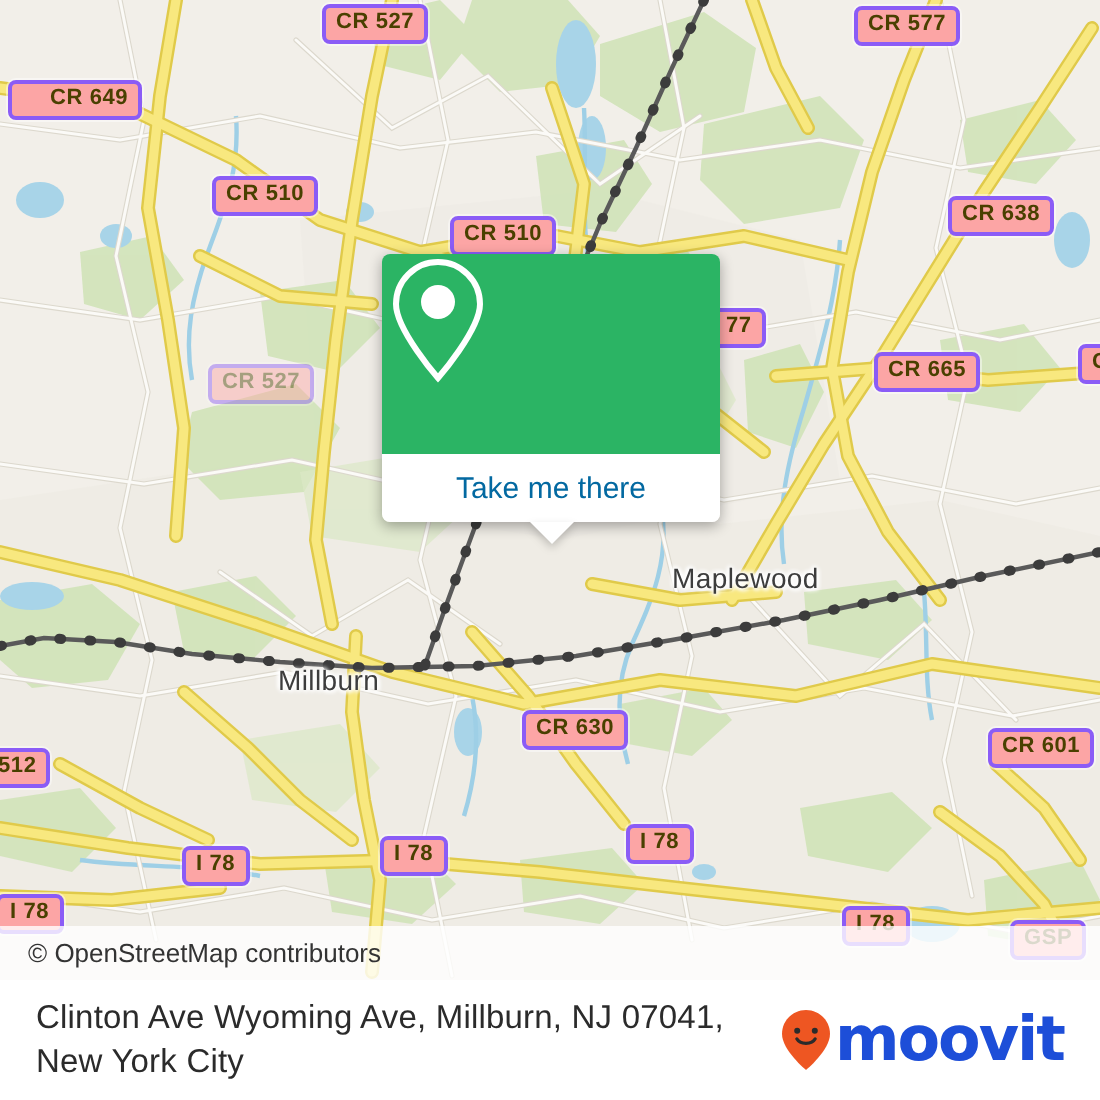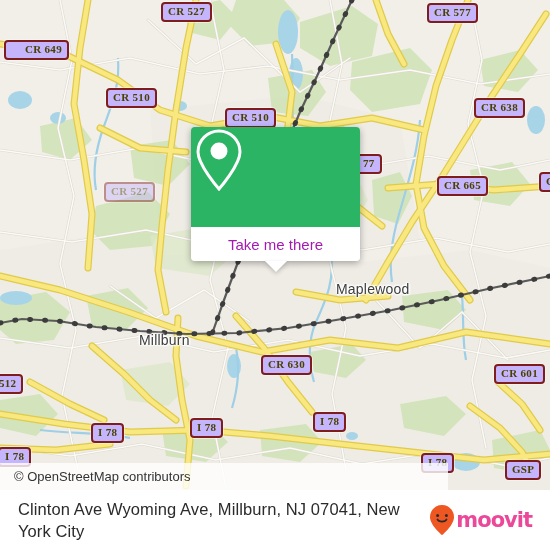--- a/index.html
+++ b/index.html
@@ -7,60 +7,60 @@
     font-family:"Liberation Sans", sans-serif; }
 
   #app{ position:relative; width:550px; height:550px; overflow:hidden; }
 
   
   #map{ position:absolute; left:0; top:0; width:550px; height:490px;
         background:#f2efe9; overflow:hidden; }
   #map svg{ position:absolute; left:0; top:0; }
 
   
-  .shield{ position:absolute; background:#c4b5fd; border:2px solid #7f1d1d;
+  .shield{ position:absolute; background:#fca5a5; border:2px solid #8b5cf6;
            border-radius:4px; color:#4a4000; font-size:11px; font-weight:bold;
            letter-spacing:.3px; padding:1px 5px 2px; white-space:nowrap;
-           line-height:13px; font-family:Liberation Serif, serif;
+           line-height:13px; font-family:Liberation Sans, sans-serif;
            box-shadow:0 0 0 1px rgba(255,255,255,.45); }
   .shield.faded{ opacity:.45; }
 
   
   .place{ position:absolute; color:#3d3d3d; font-size:14px;
           font-family:"Liberation Sans", sans-serif;
           text-shadow:1px 0 2px #fff,-1px 0 2px #fff,0 1px 2px #fff,0 -1px 2px #fff,
                       1px 1px 2px #fff,-1px -1px 2px #fff;
           white-space:nowrap; letter-spacing:.2px; }
 
   
   #card{ position:absolute; left:191px; top:127px; width:169px; height:134px;
          border-radius:4px; overflow:visible;
          box-shadow:0 2px 7px rgba(0,0,0,.33); cursor:pointer; }
   #card-top{ height:100px; background:#2bb464; border-radius:4px 4px 0 0;
              display:flex; align-items:center; justify-content:center; }
   #card-bottom{ height:34px; background:#fff; border-radius:0 0 4px 4px;
                 display:flex; align-items:center; justify-content:center;
-                color:#a21caf; font-size:15px; }
+                color:#0369a1; font-size:15px; }
   #card-tail{ position:absolute; left:50%; bottom:-11px; width:0; height:0;
               margin-left:-11px; border-left:11px solid transparent;
               border-right:11px solid transparent; border-top:11px solid #fff;
               filter:drop-shadow(0 2px 2px rgba(0,0,0,.20)); }
 
   
-  #attrib{ position:absolute; left:0; top:463px; width:448px; height:27px;
+  #attrib{ position:absolute; left:0; top:463px; width:550px; height:27px;
            background:rgba(255,255,255,.80); display:flex; align-items:center;
            padding-left:14px; font-size:13px; color:#333; }
 
   
   #footer{ position:absolute; left:0; top:490px; width:550px; height:60px;
            background:#fff; display:flex; align-items:center; }
   #footer-text{ flex:1; padding:0 8px 0 18px; font-size:16.5px; color:#2b2b2b;
                 line-height:22px; letter-spacing:.1px; }
   #logo{ display:flex; align-items:center; padding-right:18px; }
-  #logo-word{ font-size:21px; font-weight:bold; color:#ec4899; letter-spacing:-1px;
+  #logo-word{ font-size:31px; font-weight:bold; color:#1d4ed8; letter-spacing:-1px;
               margin-left:1px; font-family:"DejaVu Sans", sans-serif; }
 </style>
 </head>
 <body>
 
 <div id="app">
 
   <div id="map">
     <svg width="550" height="490" viewBox="0 0 550 490">
       <defs>

